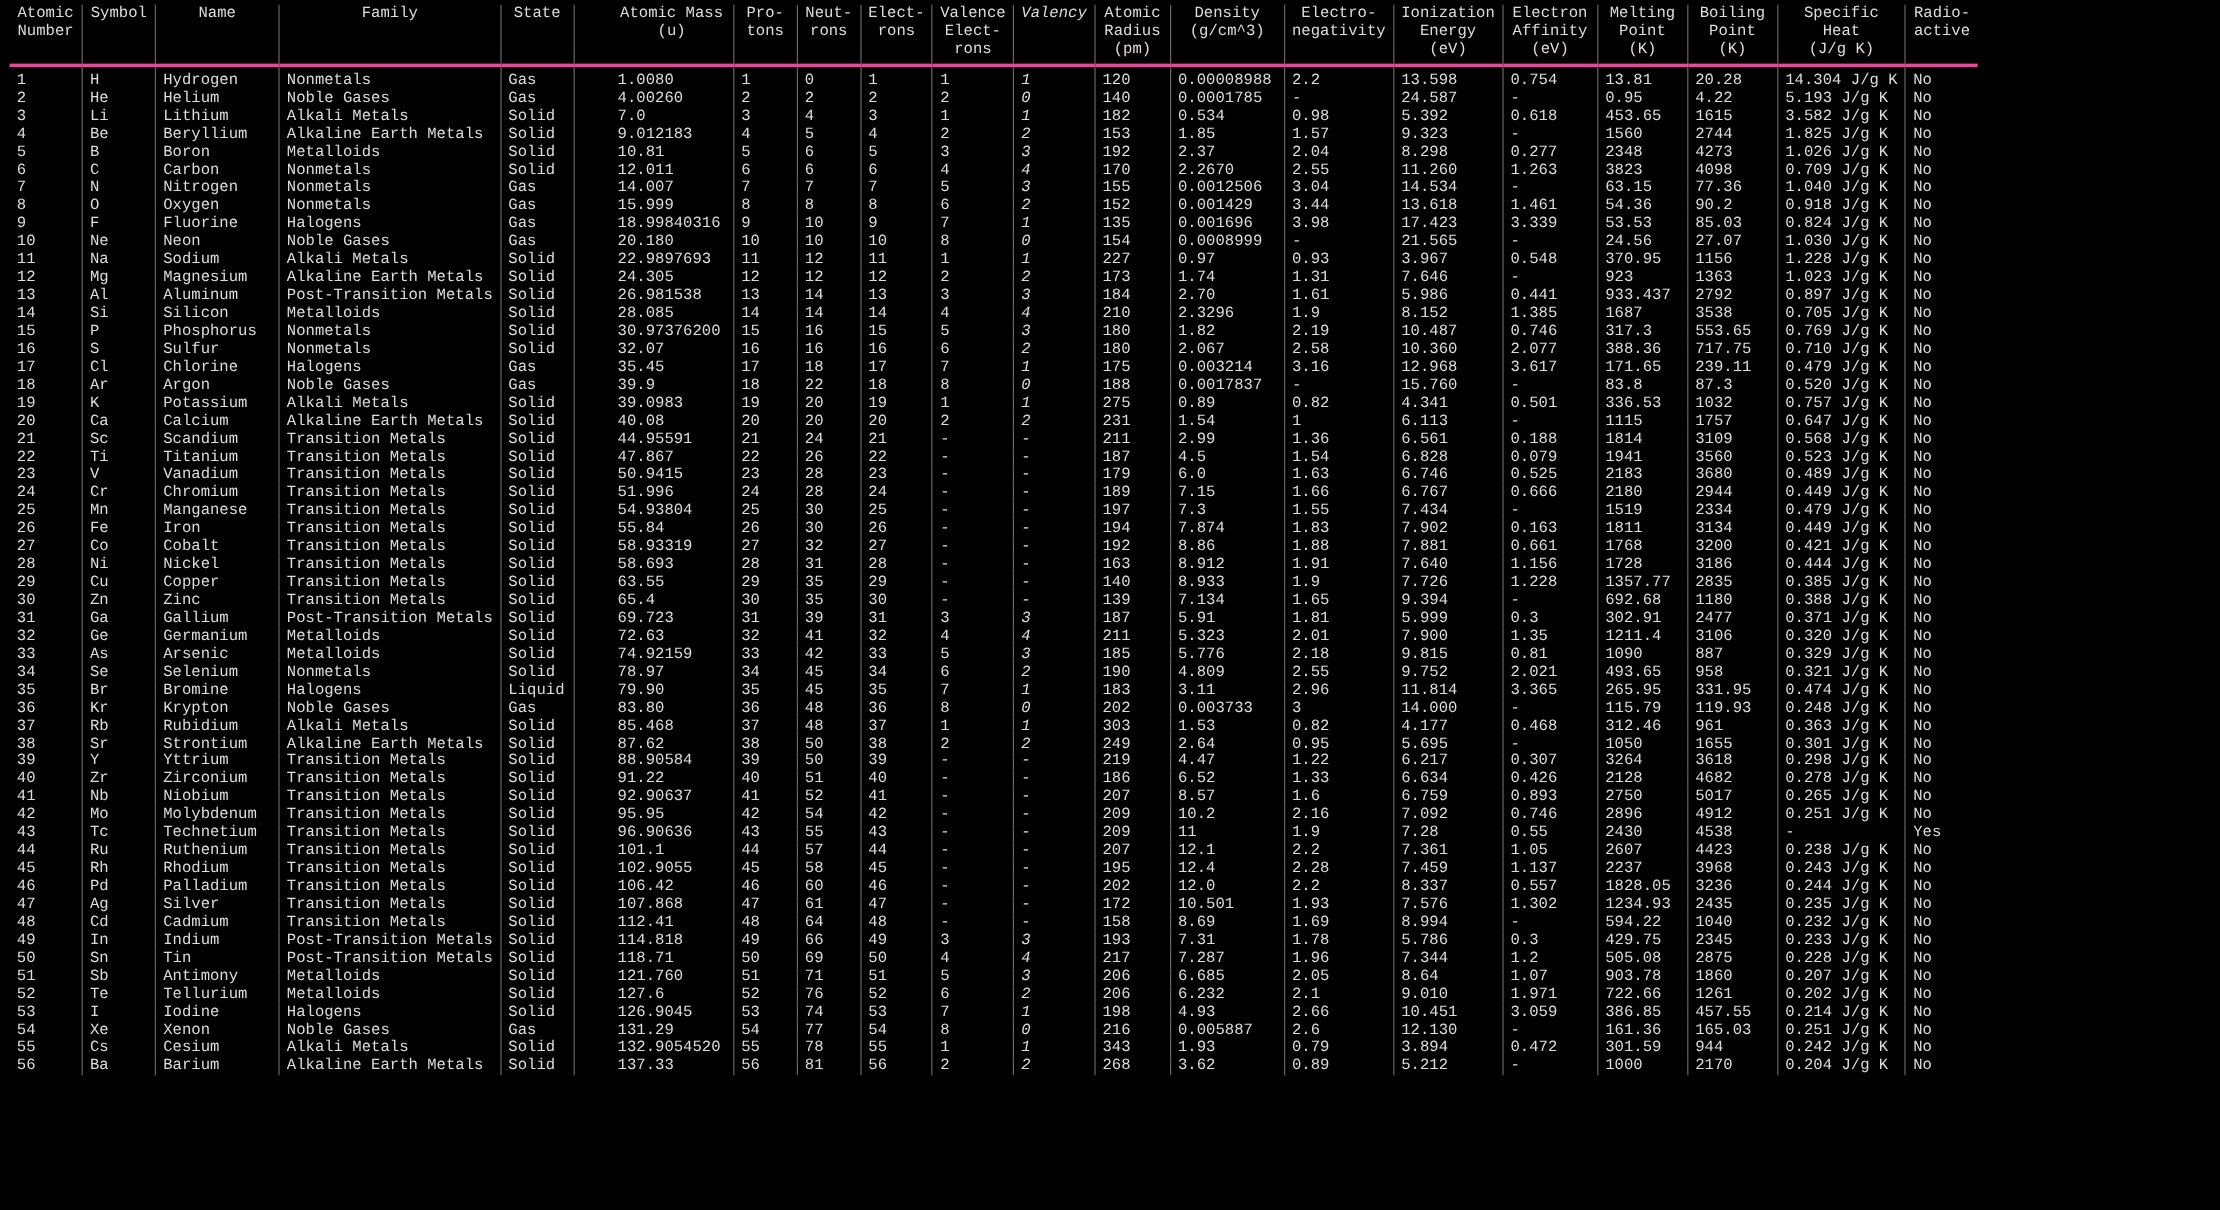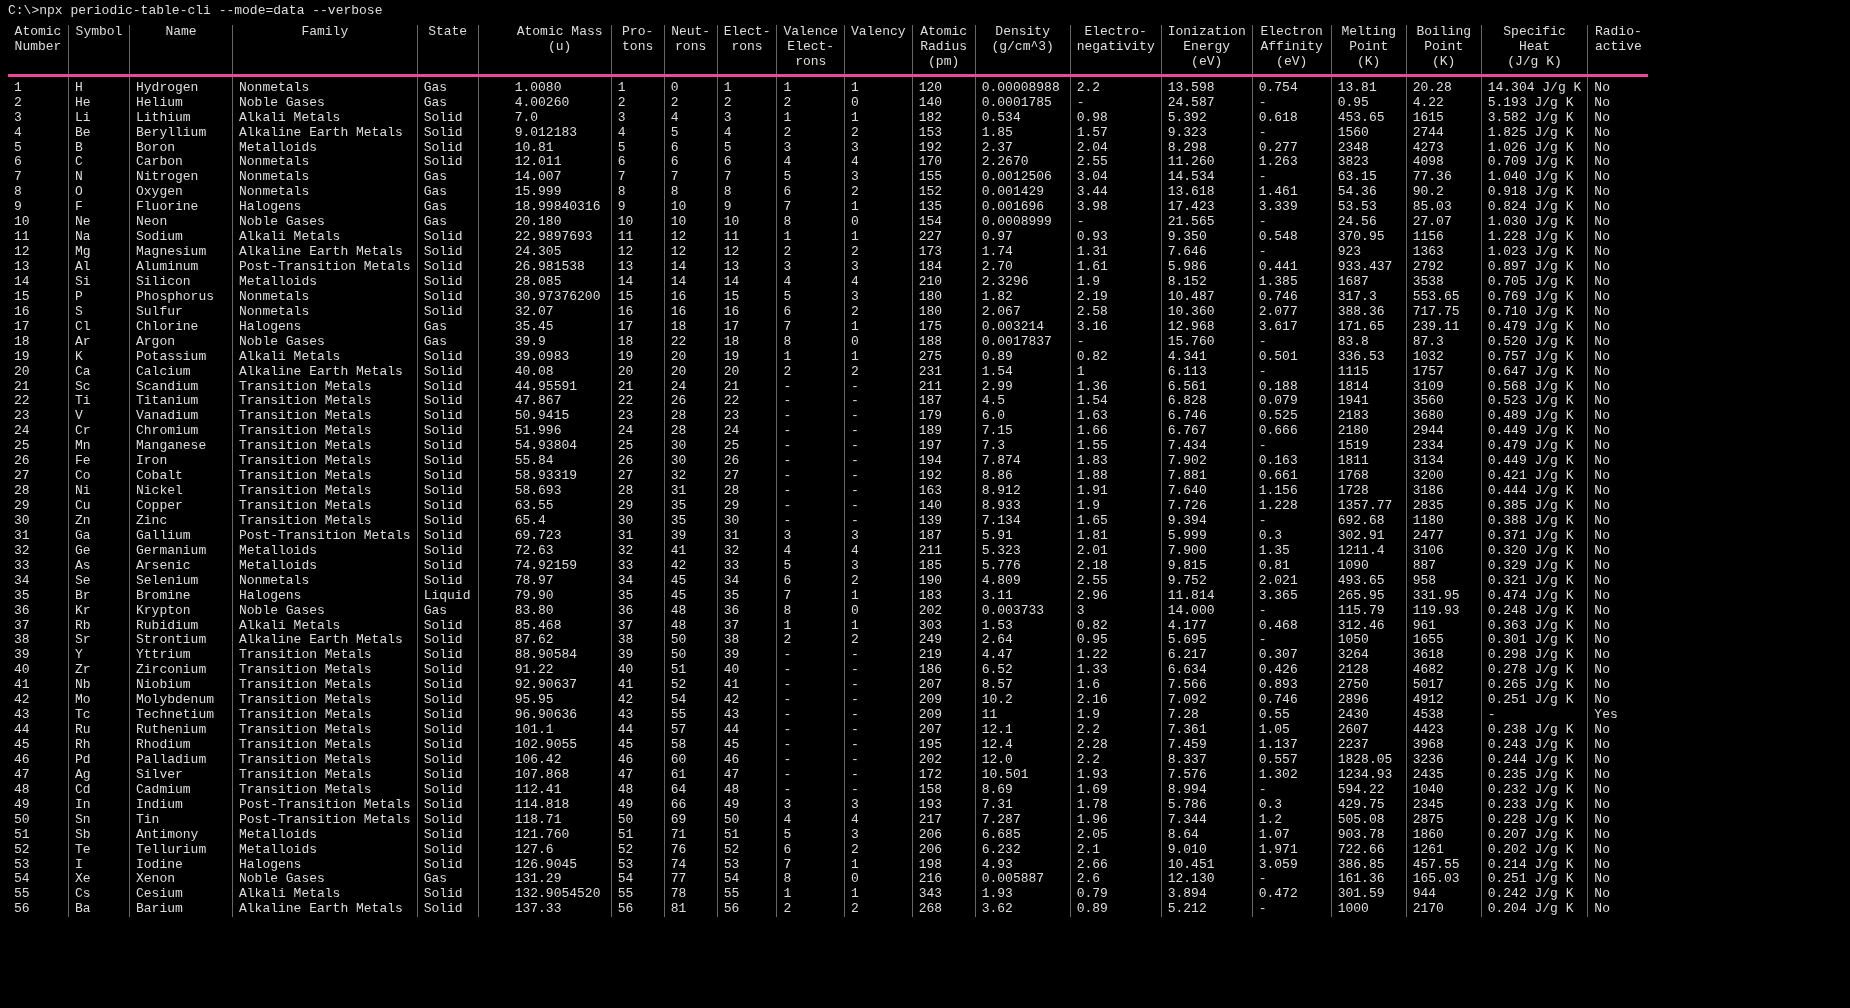--- a/index.html
+++ b/index.html
@@ -47,36 +47,35 @@
   .c-num   { min-width: 48px; }
   .c-sym   { min-width: 48px; }
   .c-name  { min-width: 90px; margin-left: 28px; }
   .c-fam   { min-width: 170px; }
   .c-state { min-width: 48px; }
   .c-mass  { min-width: 90px; padding-left: 36px; }
   .c-pro   { min-width: 40px; }
   .c-neu   { min-width: 40px; }
   .c-ele   { min-width: 44px; }
   .c-val   { min-width: 54px; }
-  .c-vlc   { min-width: 54px; }
+  .c-vlc   { min-width: 54px; font-style: italic; }
   .c-rad   { min-width: 50px; }
   .c-den   { min-width: 82px; }
   .c-eneg  { min-width: 78px; }
   .c-ion   { min-width: 76px; }
   .c-aff   { min-width: 66px; }
   .c-mp    { min-width: 62px; }
   .c-bp    { min-width: 62px; }
   .c-sh    { min-width: 90px; }
   .c-ra    { min-width: 48px; }
 </style>
 </head>
 <body>
 
 <div class="terminal">
-  <div class="prompt">C:\&gt;npx periodic-table-cli --mode=data --verbose</div>
 
   <table>
     <thead>
       <tr>
         <th class="c-num">Atomic
 Number</th>
         <th class="c-sym">Symbol</th>
         <th class="c-name">Name</th>
         <th class="c-fam">Family</th>
         <th class="c-state">State</th>
@@ -347,21 +346,21 @@
           <td class="c-state">Solid</td>
           <td class="c-mass">22.9897693</td>
           <td class="c-pro">11</td>
           <td class="c-neu">12</td>
           <td class="c-ele">11</td>
           <td class="c-val">1</td>
           <td class="c-vlc">1</td>
           <td class="c-rad">227</td>
           <td class="c-den">0.97</td>
           <td class="c-eneg">0.93</td>
-          <td class="c-ion">9.350</td>
+          <td class="c-ion">3.967</td>
           <td class="c-aff">0.548</td>
           <td class="c-mp">370.95</td>
           <td class="c-bp">1156</td>
           <td class="c-sh">1.228 J/g K</td>
           <td class="c-ra">No</td>
         </tr>
         <tr>
           <td class="c-num">12</td>
           <td class="c-sym">Mg</td>
           <td class="c-name">Magnesium</td>
@@ -1007,21 +1006,21 @@
           <td class="c-state">Solid</td>
           <td class="c-mass">92.90637</td>
           <td class="c-pro">41</td>
           <td class="c-neu">52</td>
           <td class="c-ele">41</td>
           <td class="c-val">-</td>
           <td class="c-vlc">-</td>
           <td class="c-rad">207</td>
           <td class="c-den">8.57</td>
           <td class="c-eneg">1.6</td>
-          <td class="c-ion">7.566</td>
+          <td class="c-ion">6.759</td>
           <td class="c-aff">0.893</td>
           <td class="c-mp">2750</td>
           <td class="c-bp">5017</td>
           <td class="c-sh">0.265 J/g K</td>
           <td class="c-ra">No</td>
         </tr>
         <tr>
           <td class="c-num">42</td>
           <td class="c-sym">Mo</td>
           <td class="c-name">Molybdenum</td>

